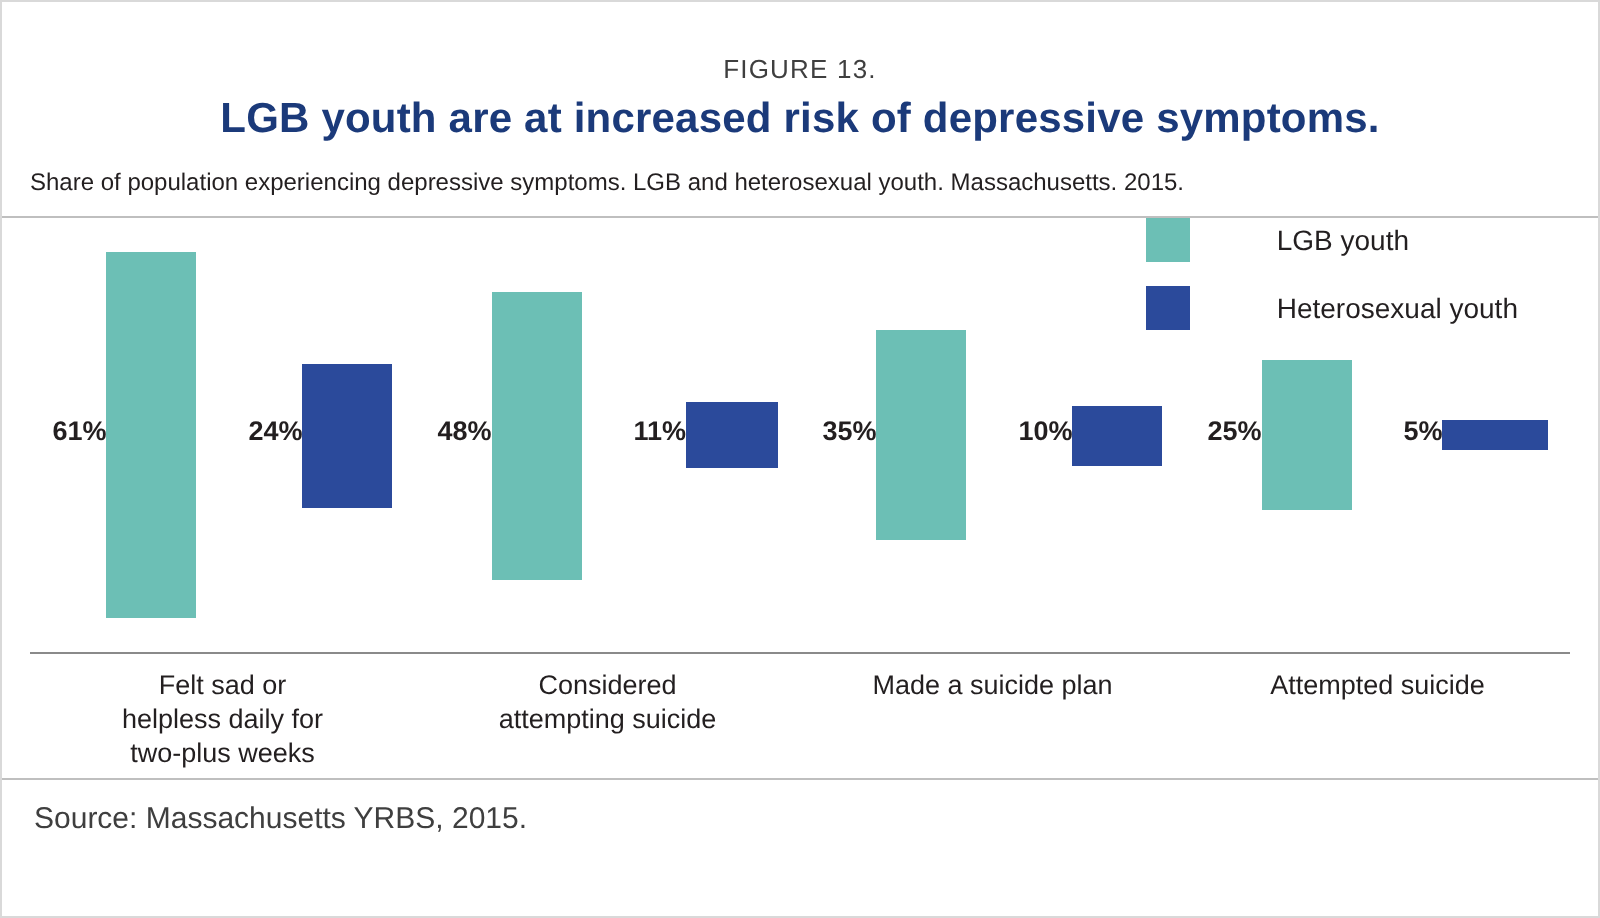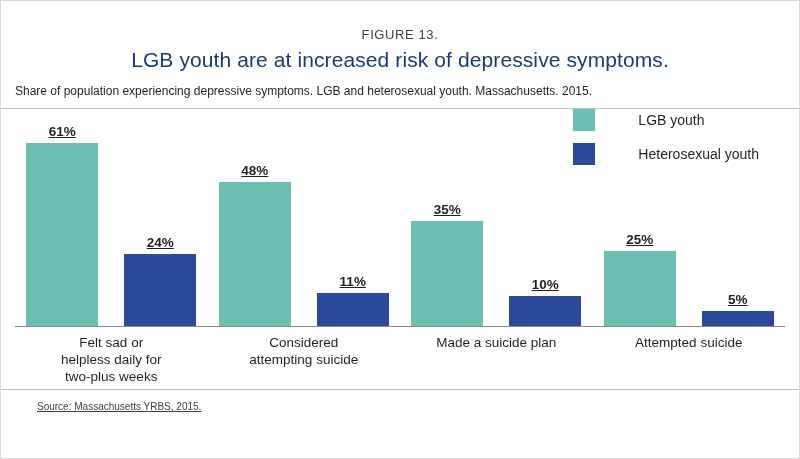--- a/index.html
+++ b/index.html
@@ -25,21 +25,21 @@
     text-align: center;
     font-size: 13px;
     letter-spacing: 0.6px;
     color: #3f3f3f;
     padding-top: 10px;
     margin-top: 16px;
   }
   .headline {
     text-align: center;
     font-size: 21px;
-    font-weight: normal;
+    font-weight: bold;
     color: #1b3a7a;
     margin-top: 6px;
     letter-spacing: 0.1px;
   }
   .subtitle {
     font-size: 12px;
     color: #231f20;
     margin-top: 12px;
     padding-left: 14px;
     padding-right: 14px;
@@ -77,25 +77,24 @@
     flex: 1 1 0;
     position: relative;
     display: flex;
     align-items: flex-end;
     justify-content: center;
     gap: 26px;
   }
   .bar-wrap {
     width: 72px;
     display: flex;
-    flex-direction: column;
+    flex-direction: row;
     justify-content: flex-end;
     align-items: center;
     height: 100%;
-    text-decoration: underline;
   }
   .bar-value {
     font-size: 13.5px;
     font-weight: bold;
     color: #231f20;
     margin-bottom: 4px;
   }
   .bar {
     width: 72px;
   }
@@ -139,25 +138,24 @@
   .swatch.lgb { background: #6cbfb5; }
   .swatch.het { background: #2b4a9b; }
 
   .footer-hr {
     margin-top: 8px;
     height: 1px;
     background: #bfbfbf;
     width: 100%;
   }
   .source {
-    font-size: 10px;
+    font-size: 15px;
     color: #3f3f3f;
-    padding-left: 36px;
+    padding-left: 16px;
     padding-top: 11px;
-    text-decoration: underline;
   }
 </style>
 </head>
 <body>
 
 <div class="page">
 
   <div class="figure-label">FIGURE 13.</div>
   <div class="headline">LGB youth are at increased risk of depressive symptoms.</div>
   <div class="subtitle">Share of population experiencing depressive symptoms. LGB and heterosexual youth. Massachusetts. 2015.</div>

